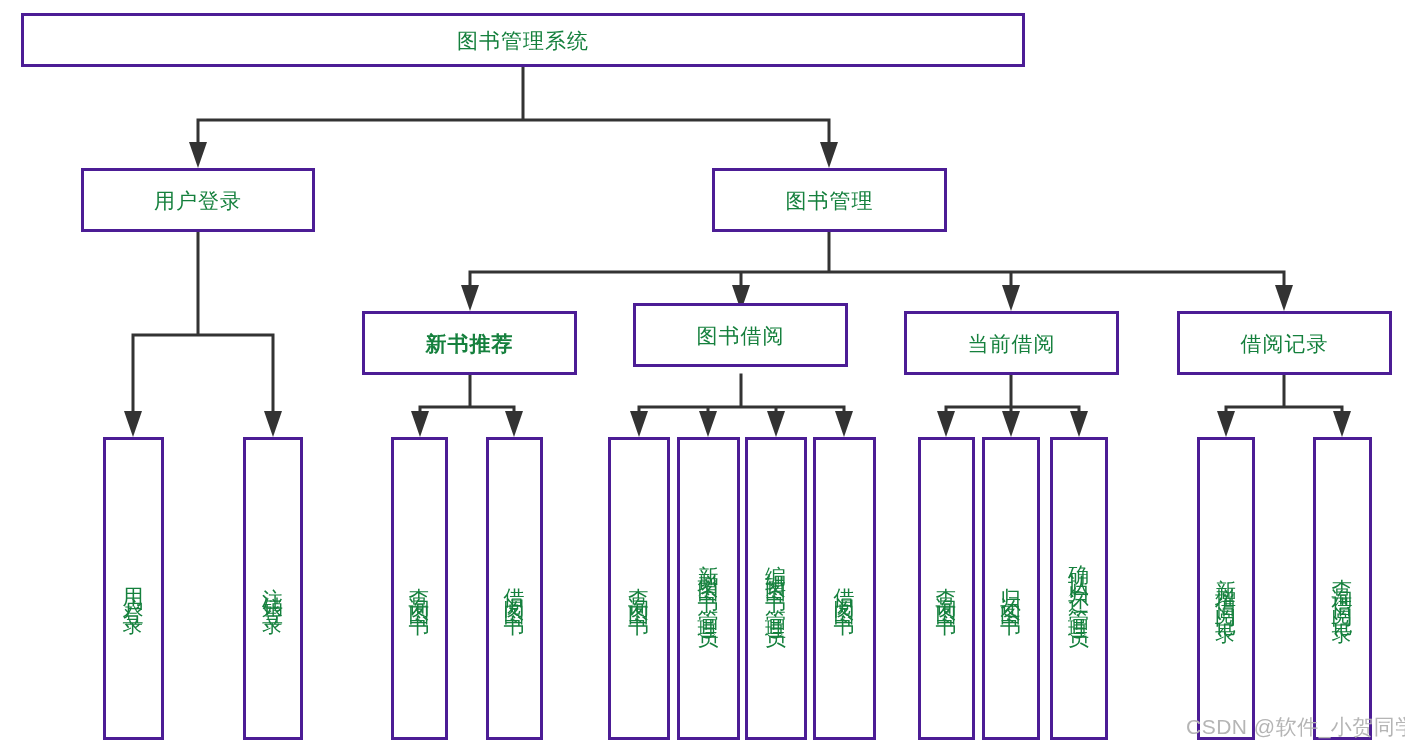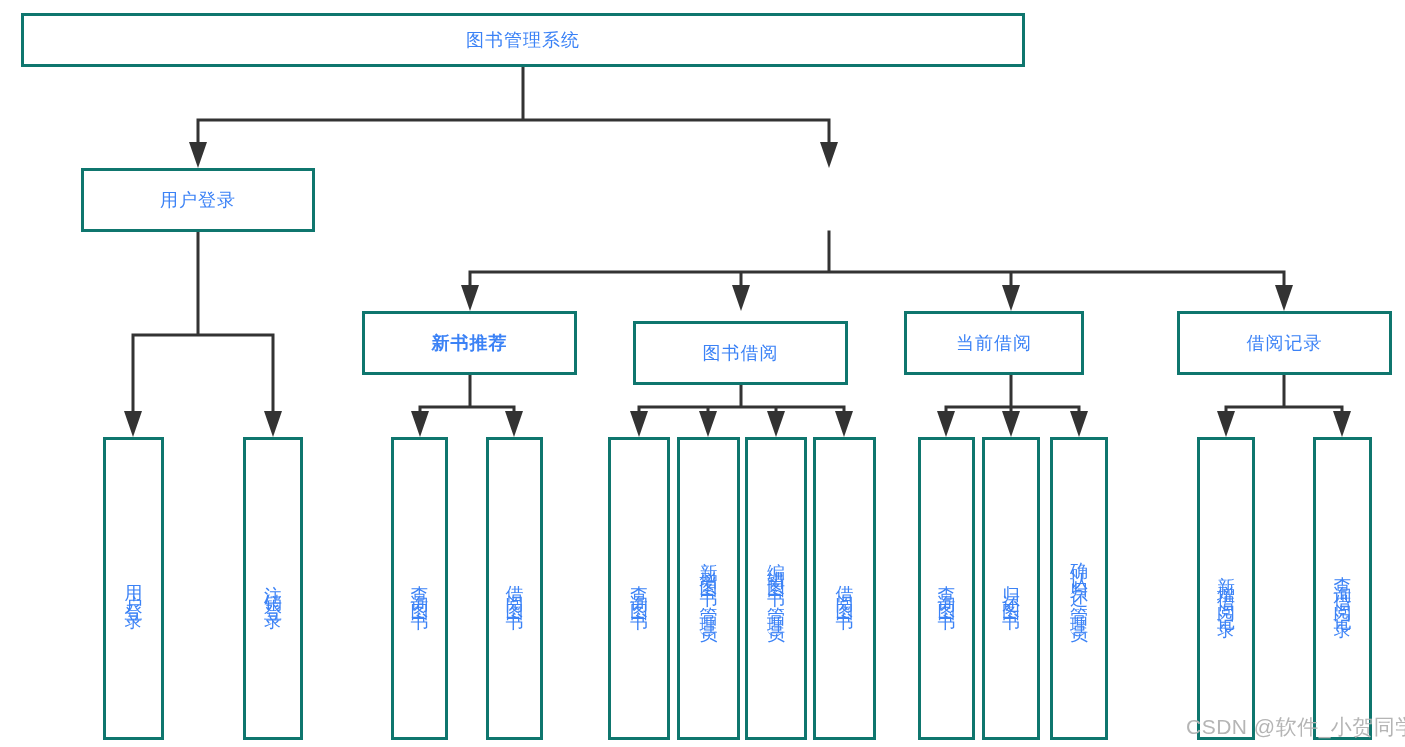--- a/index.html
+++ b/index.html
@@ -18,27 +18,27 @@
   .connectors {
     position: absolute;
     left: 0; top: 0;
     width: 1405px;
     height: 747px;
     pointer-events: none;
   }
   .box {
     position: absolute;
     box-sizing: border-box;
-    border: 3px solid #0f766e;
+    border: 3px solid #4c1d95;
     background: #ffffff;
     display: flex;
     align-items: center;
     justify-content: center;
-    color: #3b82f6;
-    font-size: 18px;
+    color: #15803d;
+    font-size: 21px;
     line-height: 1;
   }
   .box.h span {
     white-space: nowrap;
     letter-spacing: 1px;
   }
   .box.v span {
     writing-mode: vertical-rl;
     text-orientation: mixed;
     letter-spacing: 9px;
@@ -101,28 +101,31 @@
     </g>
   </svg>
 
   <div class="box h" style="left:21px; top:13px; width:1004px; height:54px;">
     <span>图书管理系统</span>
   </div>
 
   <div class="box h" style="left:81px; top:168px; width:234px; height:64px;">
     <span>用户登录</span>
   </div>
+  <div class="box h" style="left:712px; top:168px; width:235px; height:64px;">
+    <span>图书管理</span>
+  </div>
 
   <div class="box h" style="left:362px; top:311px; width:215px; height:64px;font-weight:bold;">
     <span>新书推荐</span>
   </div>
-  <div class="box h" style="left:633px; top:321px; width:215px; height:64px;">
+  <div class="box h" style="left:633px; top:303px; width:215px; height:64px;">
     <span>图书借阅</span>
   </div>
-  <div class="box h" style="left:904px; top:311px; width:180px; height:64px;">
+  <div class="box h" style="left:904px; top:311px; width:215px; height:64px;">
     <span>当前借阅</span>
   </div>
   <div class="box h" style="left:1177px; top:311px; width:215px; height:64px;">
     <span>借阅记录</span>
   </div>
 
   <div class="box v" style="left:103px; top:437px; width:61px; height:303px;">
     <span>用户登录</span>
   </div>
   <div class="box v" style="left:243px; top:437px; width:60px; height:303px;">

